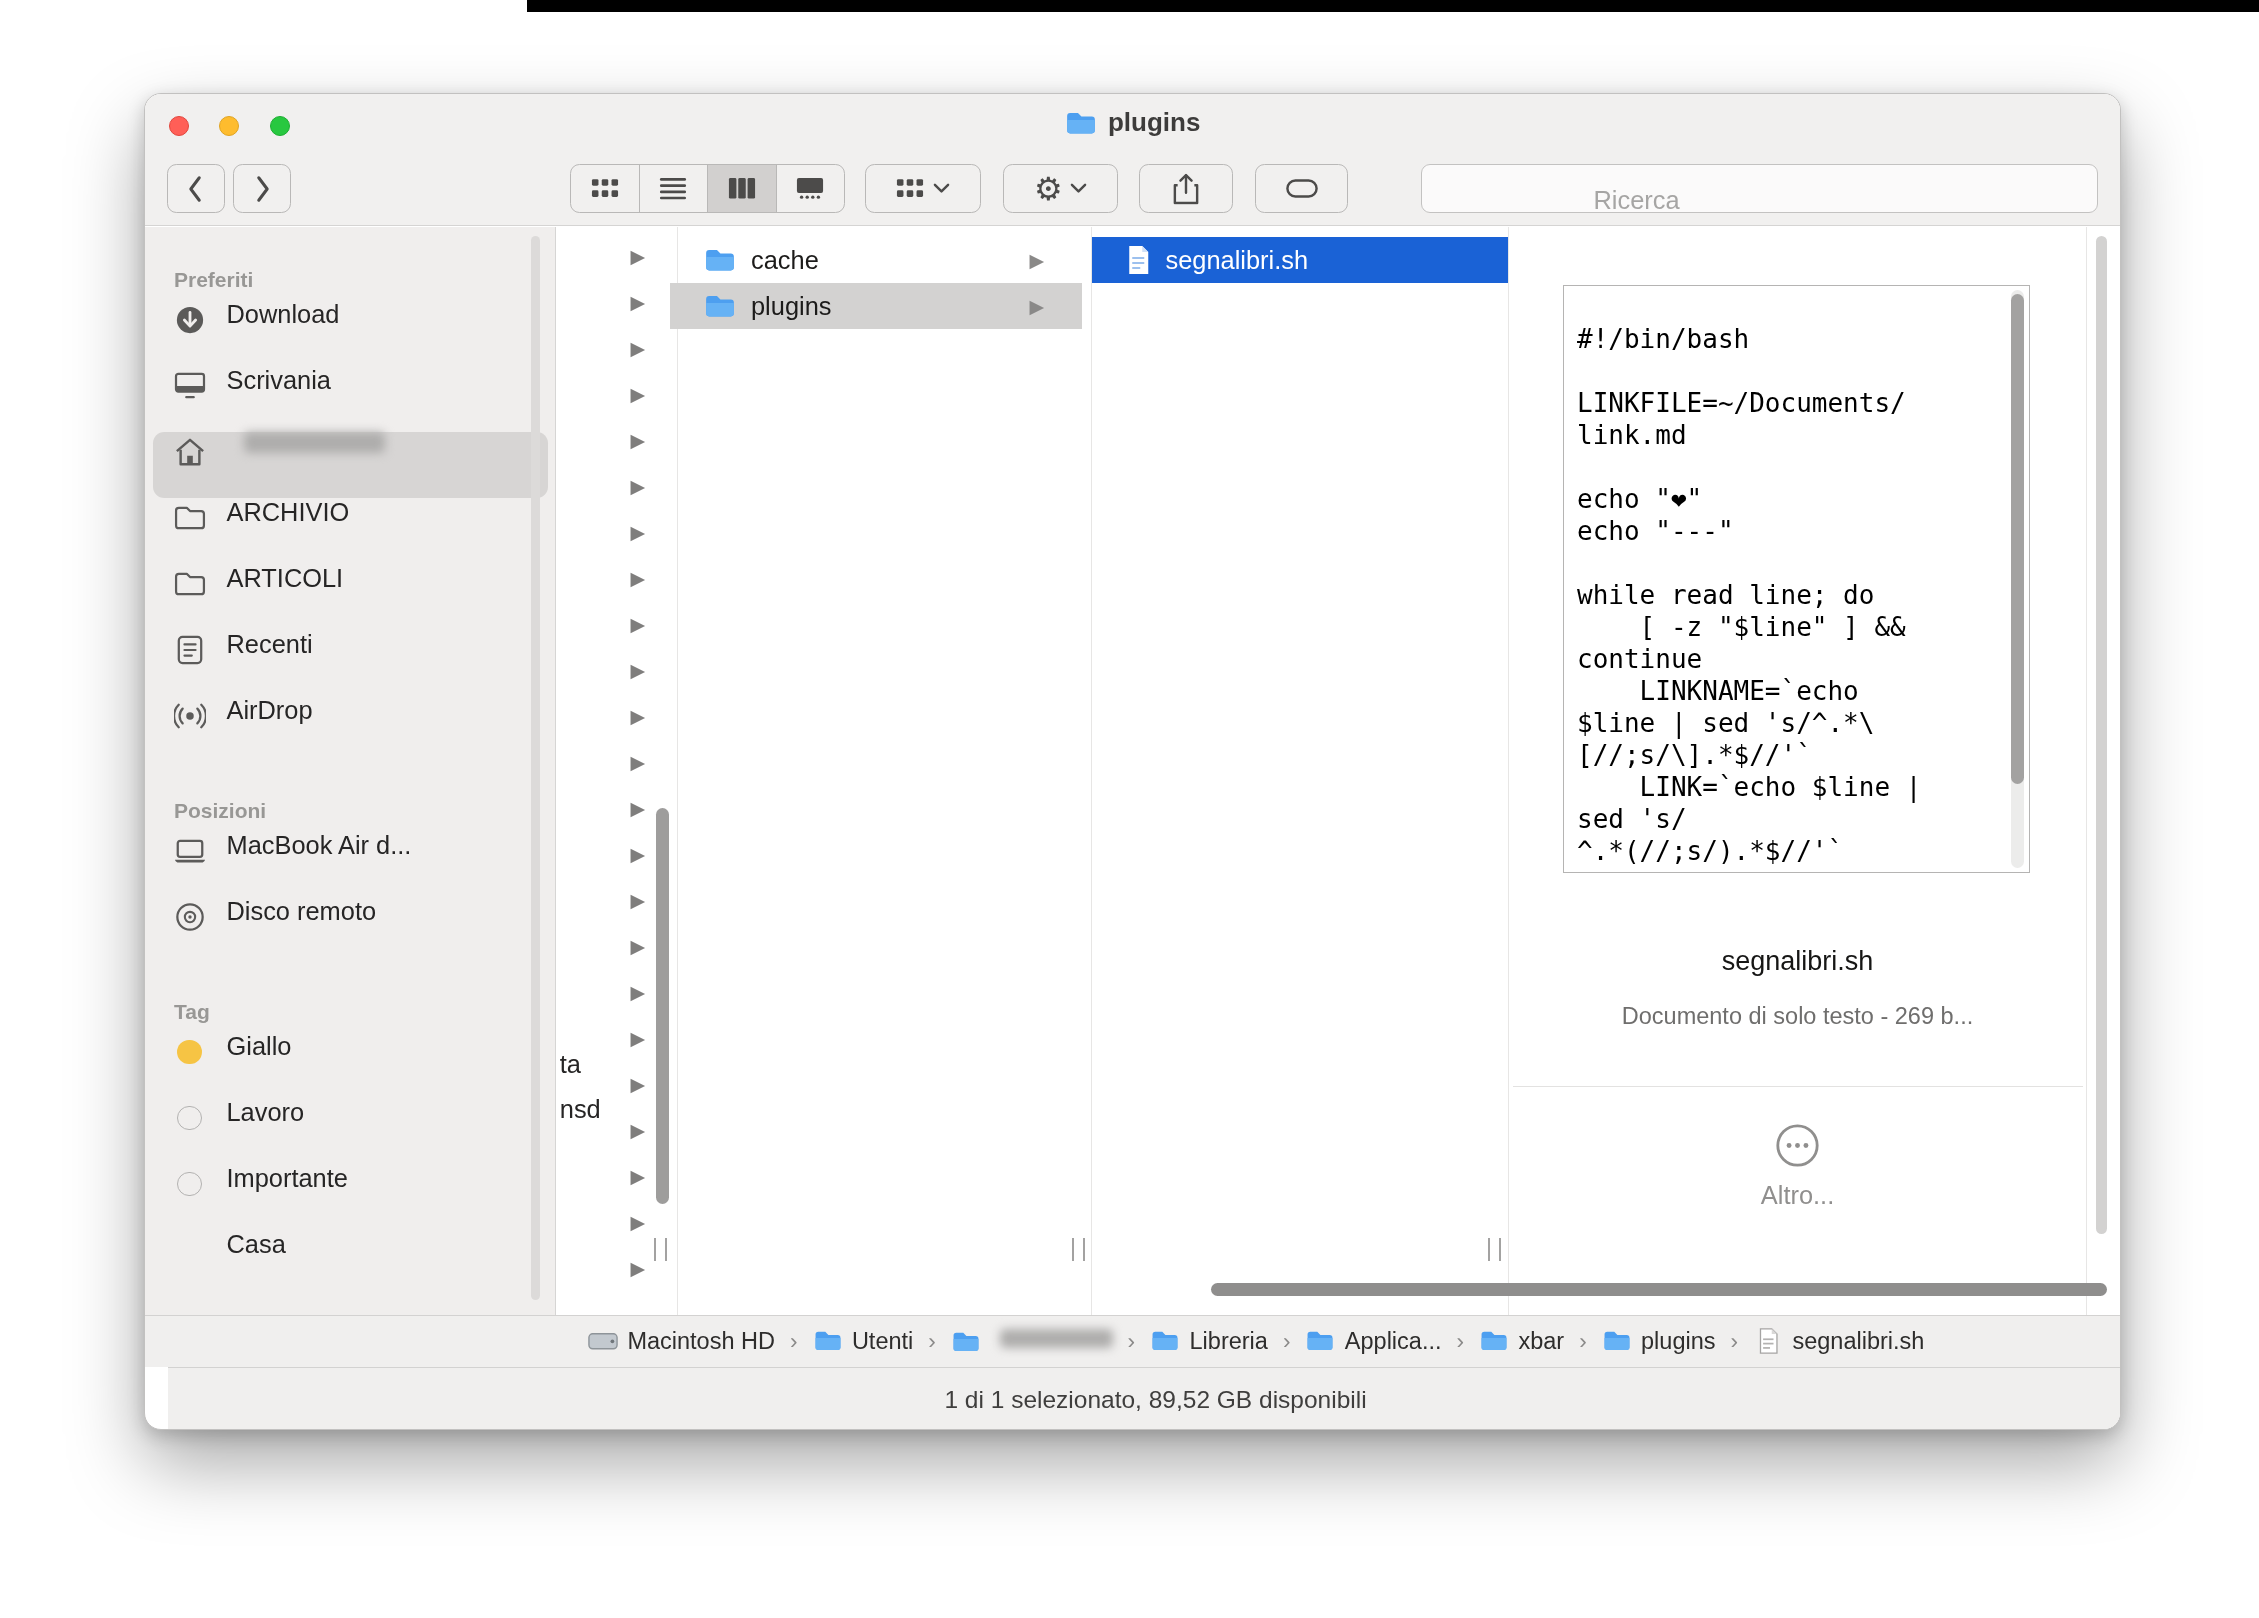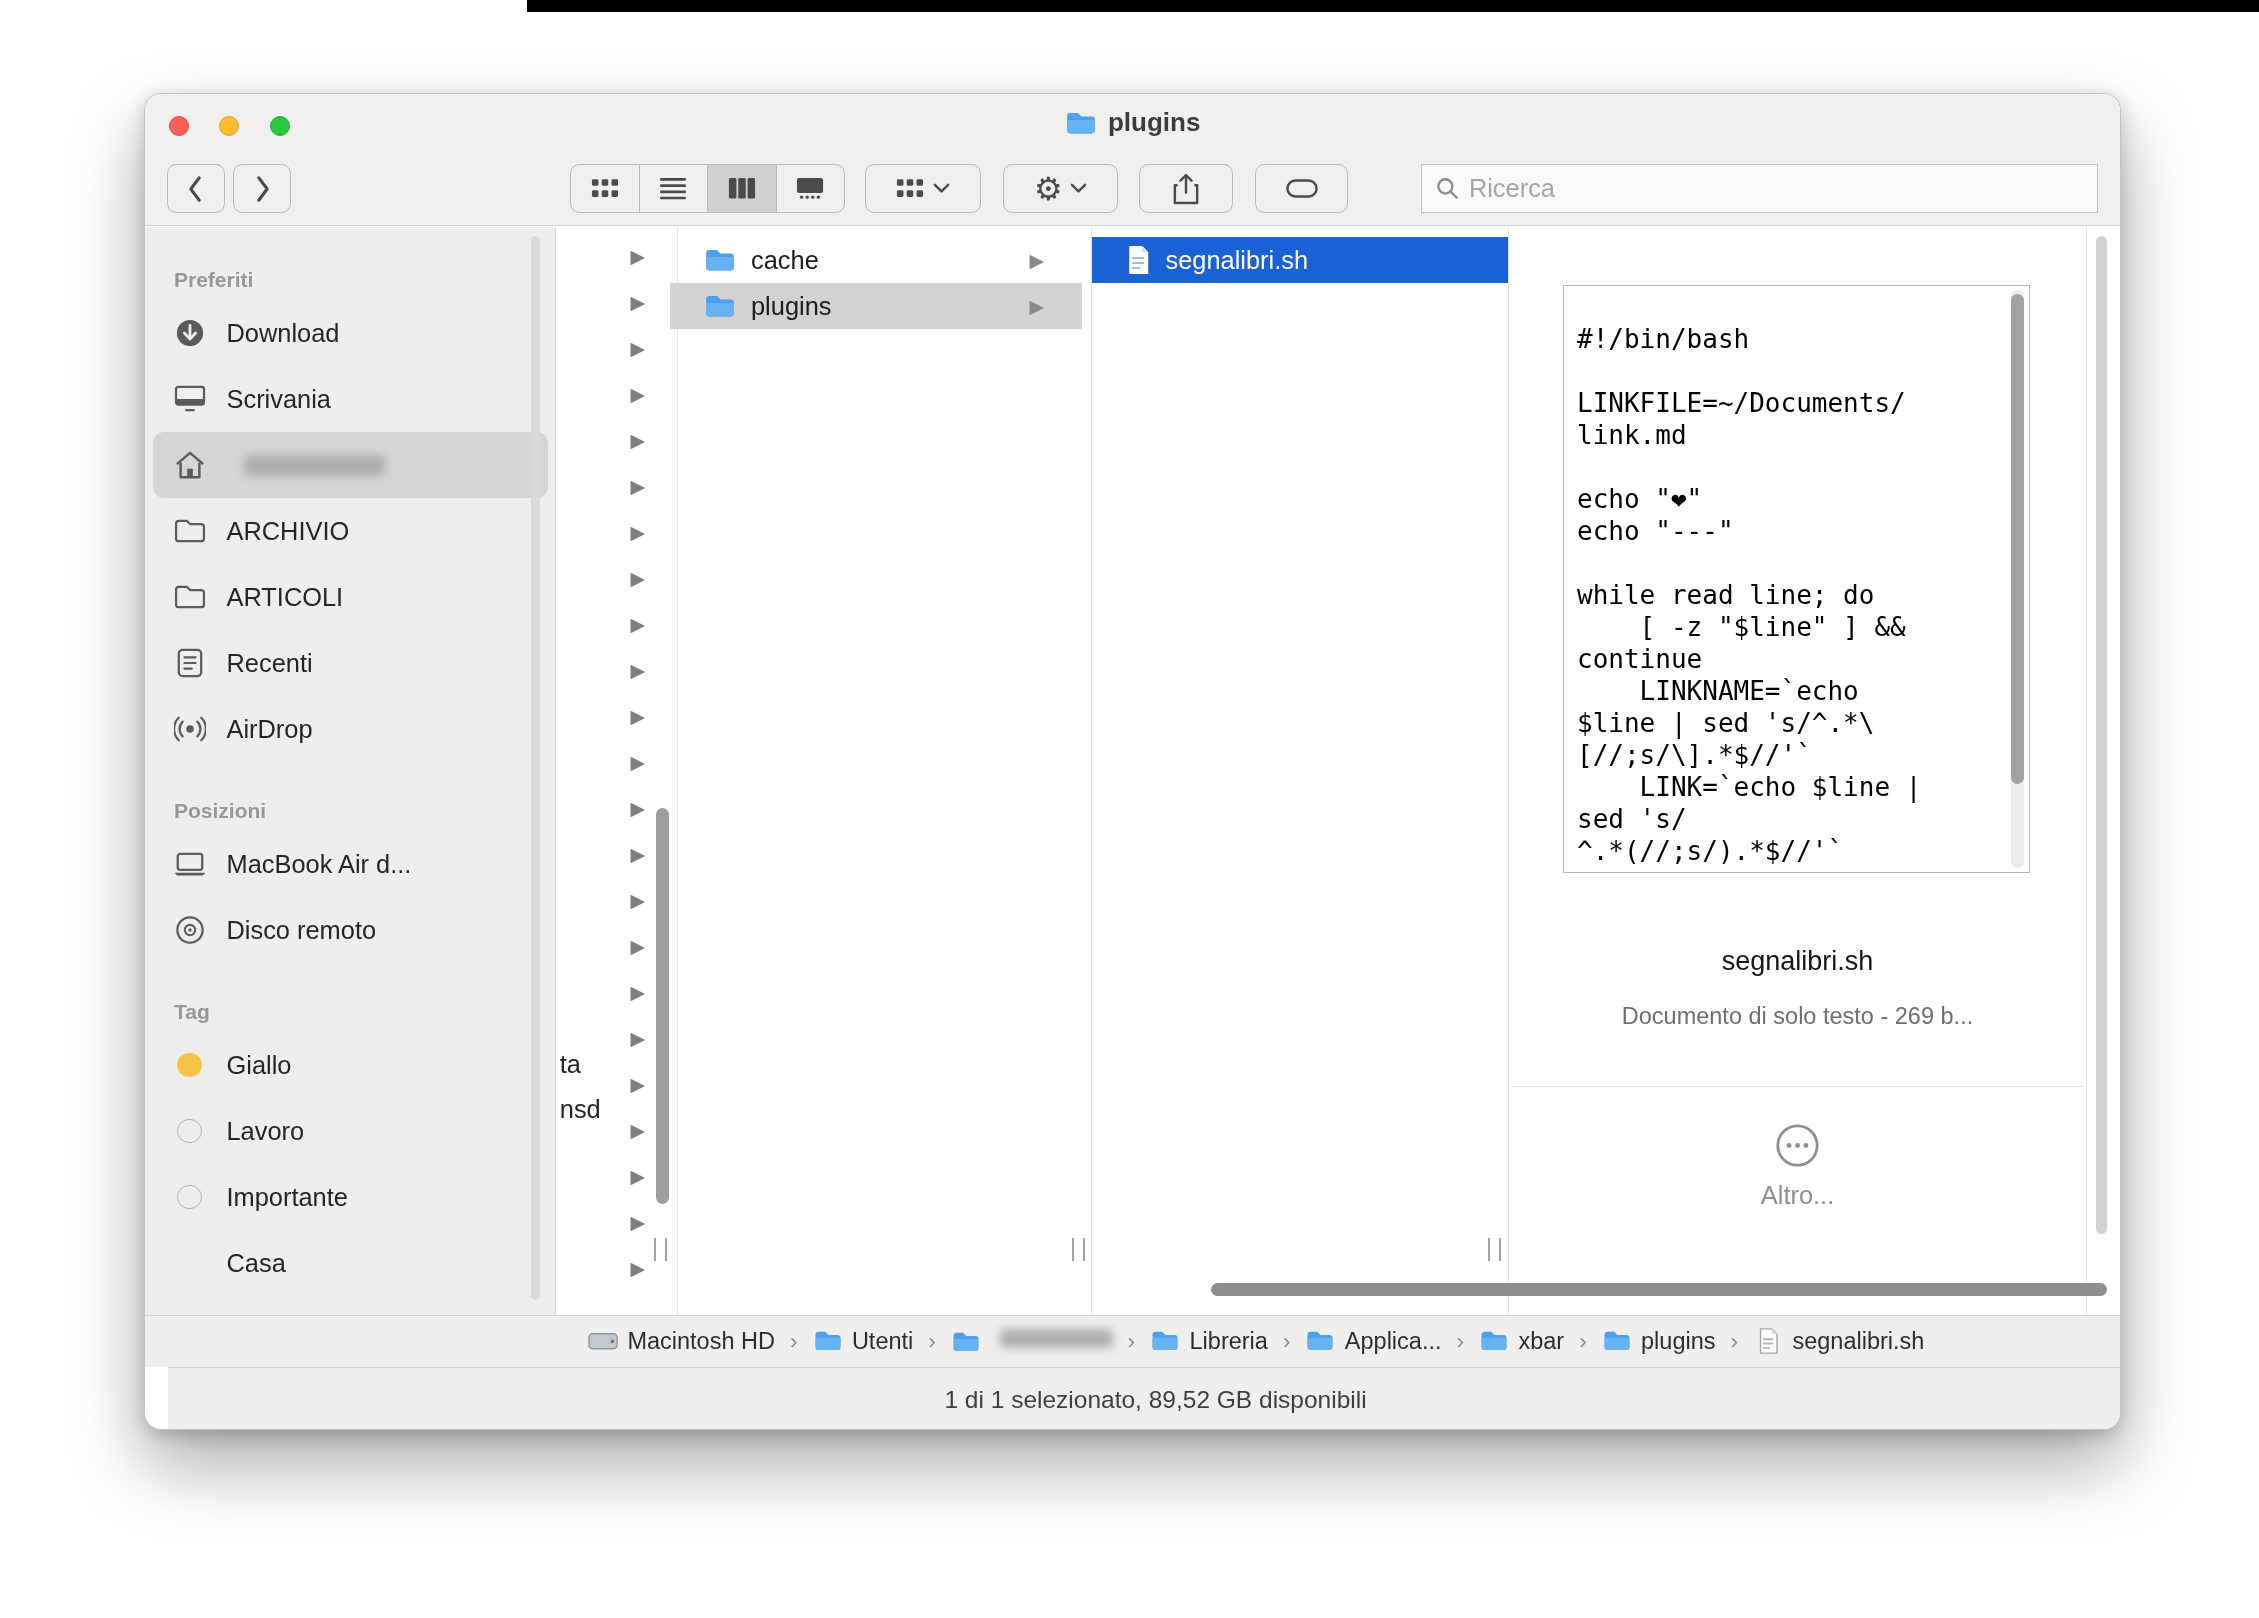--- a/index.html
+++ b/index.html
@@ -27,29 +27,29 @@
   .nav-fwd  { left:88px;  width:58px; }
   .seg { position:absolute; top:70px; left:425px; width:275px; height:49px; border:1.4px solid #b9b8b7; border-radius:9.4px; display:flex; overflow:hidden; }
   .seg > div { flex:1; display:flex; align-items:center; justify-content:center; color:#4c4b4a; border-right:0.9px solid #b9b8b7; }
   .seg > div:last-child { border-right:none; }
   .seg > div.sel { background:#d2d0cf; }
   .dd-group { left:720px;  width:116px; gap:9.4px; }
   .dd-gear  { left:858px;  width:115px; gap:7.5px; }
   .btn-share{ left:994px; width:94px; }
   .btn-tag  { left:1110px; width:93px; }
   .gear-glyph { font-size:32px; line-height:1; }
-  .search { position:absolute; top:70px; left:1276px; width:677px; height:49px; border:1.4px solid #c3c2c1; border-radius:0;
-            background:#fbfafa; display:flex; align-items:center; padding:12px 13px; gap:9.4px; }
+  .search { position:absolute; top:70px; left:1276px; width:677px; height:49px; border:1.4px solid #c3c2c1; border-radius:9px;
+            background:#fbfafa; display:flex; align-items:center; padding:12px 13px; gap:9.4px;flex-direction:column; }
   .search input { flex:1; border:none; outline:none; background:transparent; font-size:25.4px; color:#3c3b3a; font-family:"Liberation Sans",sans-serif; }
   .search input::placeholder { color:#a6a5a4; }
 
   
   .sidebar { position:absolute; left:0; top:133px; width:411px; height:1089px; background:#f0eeed; border-right:0.9px solid #d6d5d4; padding-top:32px; overflow:hidden; }
   .sb-head { height:41px; padding-left:29px; display:flex; align-items:center; font-size:21px; font-weight:700; color:#98органa; color:#989795; }
-  .sb-item { height:66px; margin:0 7.5px; padding-left:17px; display:flex; align-items:center; gap:17px; border-radius:11.3px; }
+  .sb-item { height:66px; margin:0 7.5px; padding-left:17px; display:flex; align-items:flex-start; gap:17px; border-radius:11.3px; }
   .sb-item.sel { background:#d7d5d4; }
   .sb-ico { width:40px; height:40px; display:flex; align-items:center; justify-content:center; color:#5c5b5a; flex:0 0 40px; }
   .sb-label { font-size:25.4px; color:#262525; white-space:nowrap; }
   .sb-gap { height:28px; }
   .tagdot { width:24.5px; height:24.5px; border-radius:50%; }
   .tag-yellow { background:#f6c444; }
   .tag-gray { background:#9a9998; }
   .tag-outline { background:transparent; border:1.9px solid #b3b2b1; }
   .sb-scroll { position:absolute; left:386px; top:9.4px; width:8.5px; height:1064px; background:#dcdad9; border-radius:4.7px; }
   .blur-blob { background:#aeadac; filter:blur(4.7px); border-radius:4.7px; }

